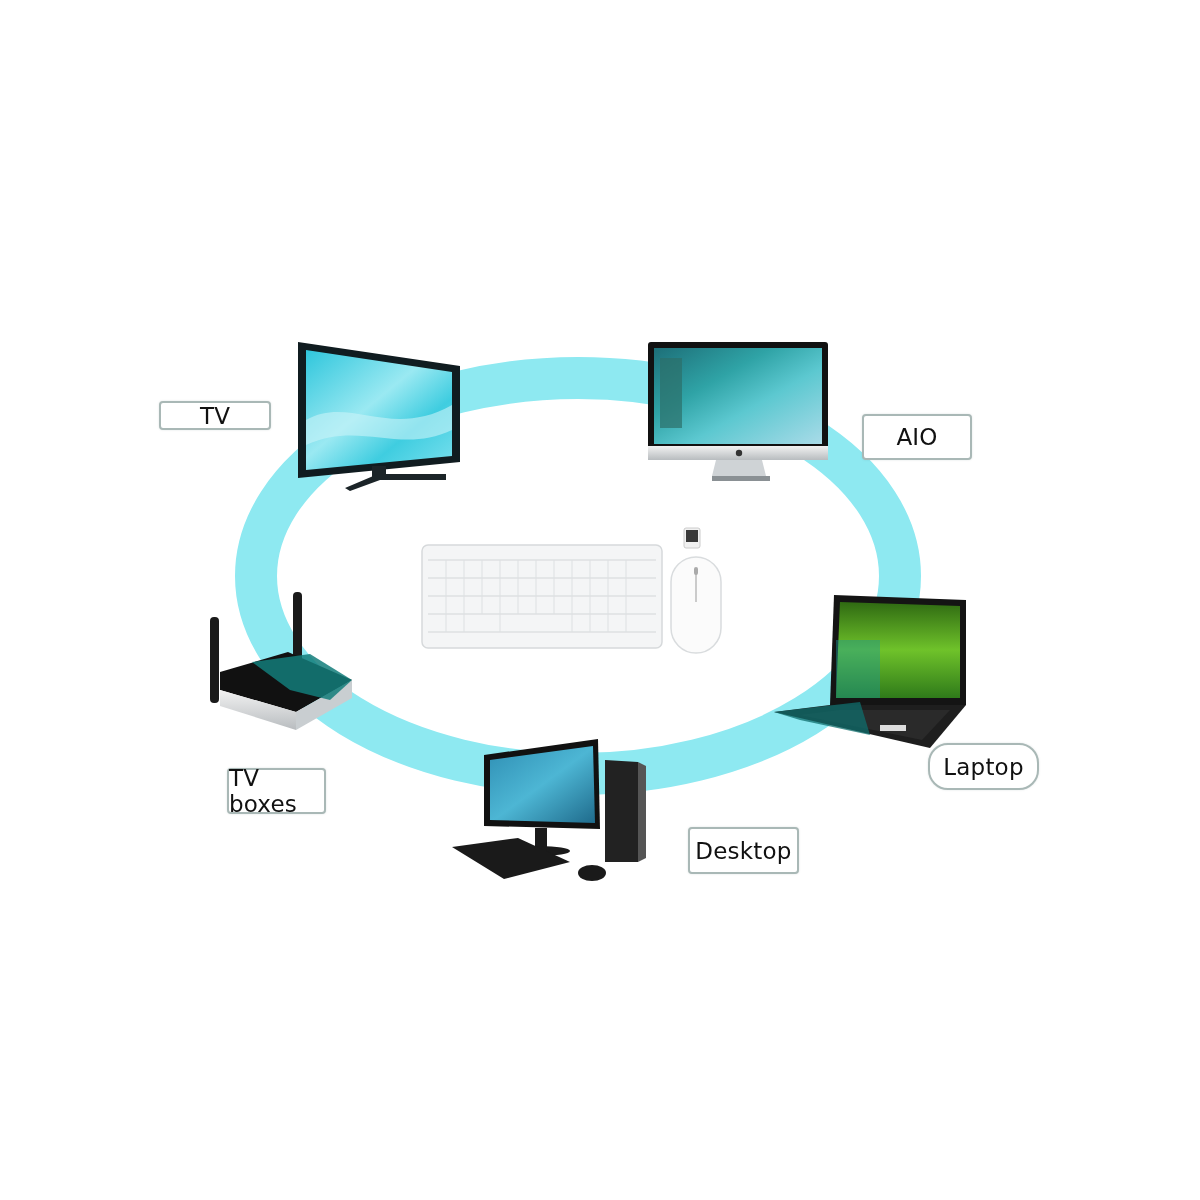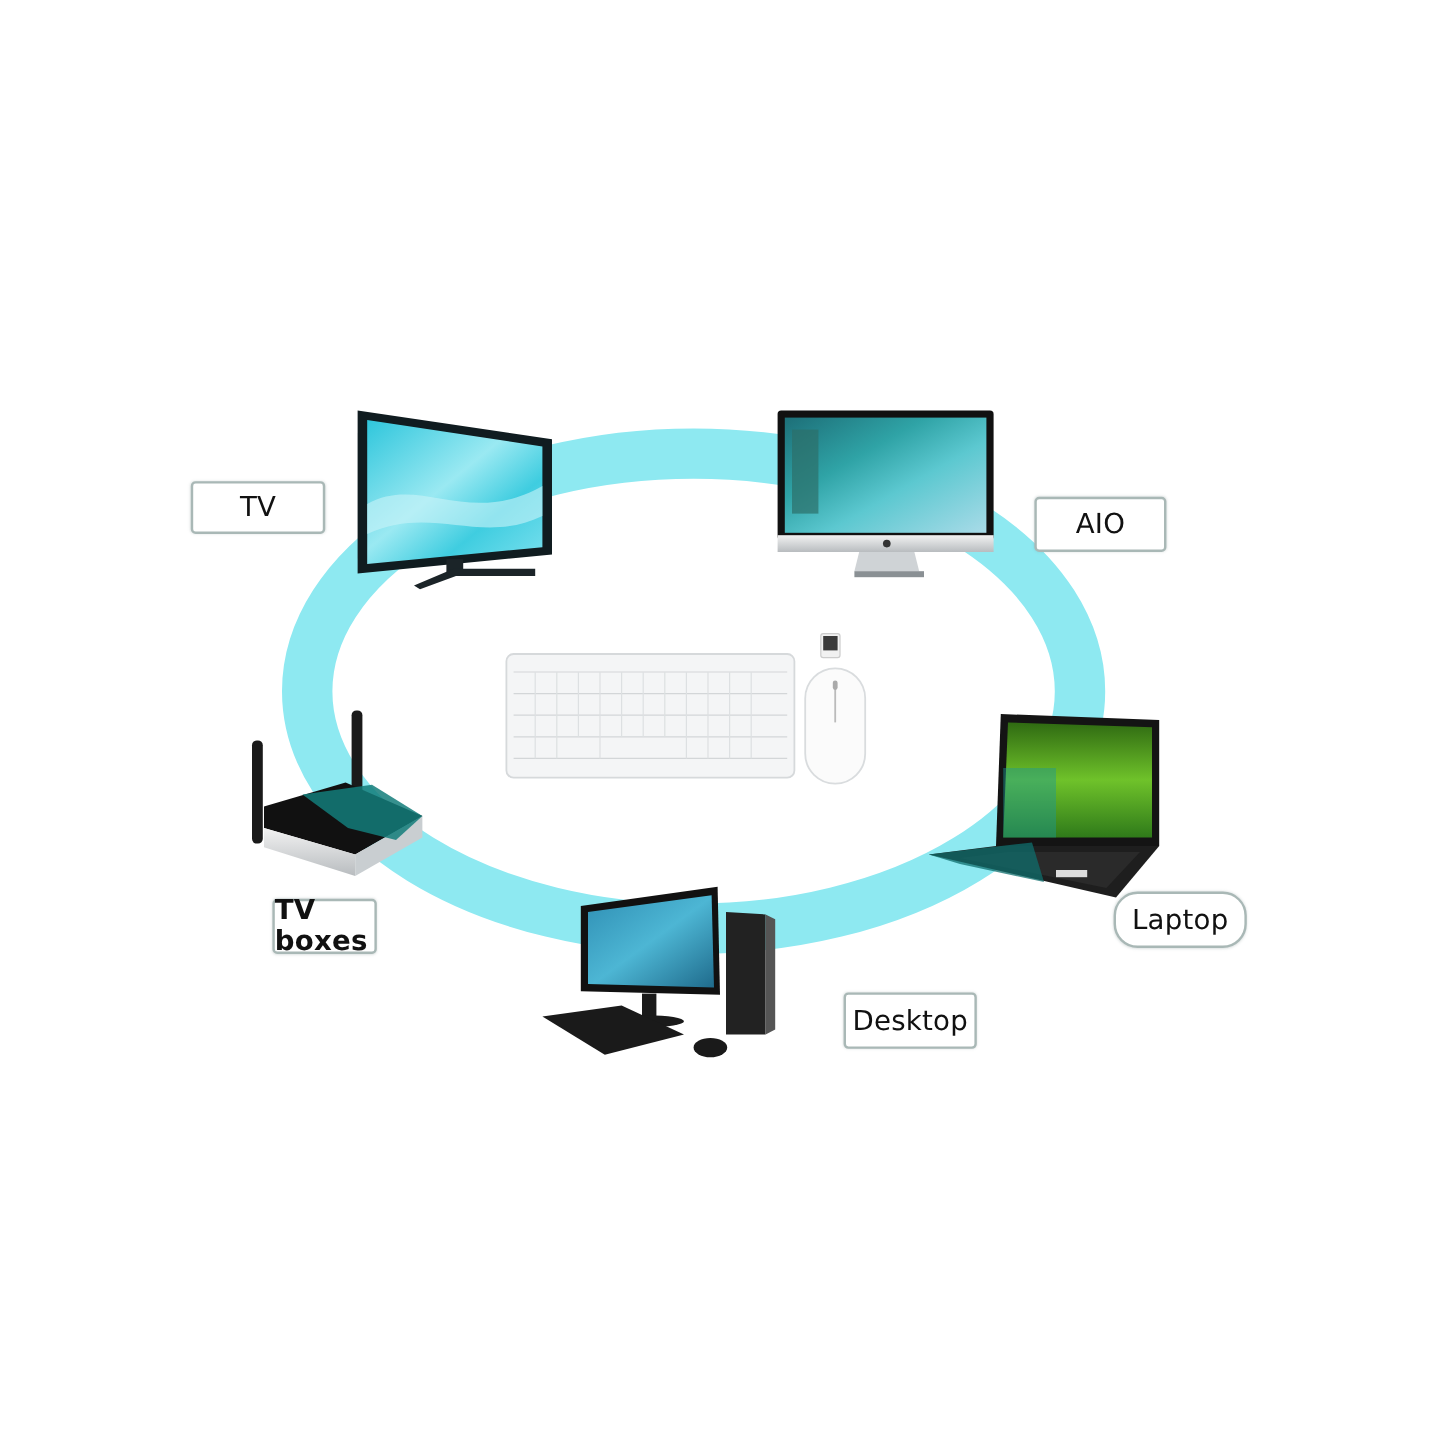--- a/index.html
+++ b/index.html
@@ -134,28 +134,28 @@
       <line x1="696" y1="568" x2="696" y2="602" stroke="#bbb" stroke-width="1.5"></line>
       <rect x="694" y="567" width="4" height="8" rx="2" fill="#aaa"></rect>
     </g>
 
     <g>
       <rect x="684" y="528" width="16" height="20" rx="2" fill="#f1f1f1" stroke="#ccc"></rect>
       <rect x="686" y="530" width="12" height="12" fill="#3a3a3a"></rect>
     </g>
   </svg>
 
-  <div class="label" style="left:159px; top:401px; width:112px; height:44px;">
+  <div class="label" style="left:159px; top:401px; width:112px; height:29px;">
     <span>TV</span>
   </div>
   <div class="label" style="left:862px; top:414px; width:110px; height:46px;">
     <span>AIO</span>
   </div>
   <div class="label" style="left:928px; top:743px; width:111px; height:47px;border-radius:20px;">
     <span>Laptop</span>
   </div>
-  <div class="label" style="left:703px; top:827px; width:111px; height:47px;">
+  <div class="label" style="left:688px; top:827px; width:111px; height:47px;">
     <span>Desktop</span>
   </div>
-  <div class="label" style="left:227px; top:749px; width:87px; height:46px;font-weight:bold;">
+  <div class="label" style="left:227px; top:768px; width:99px; height:46px;">
     <span>TV boxes</span>
   </div>
 </div>
 
 </body></html>

